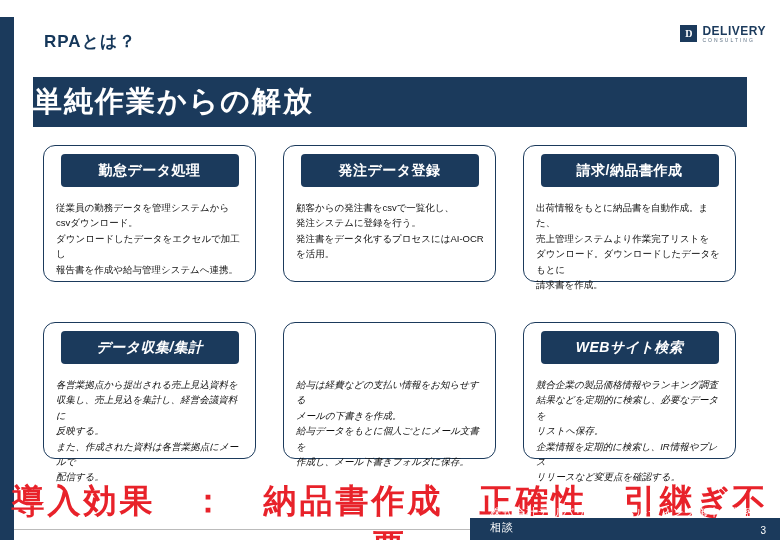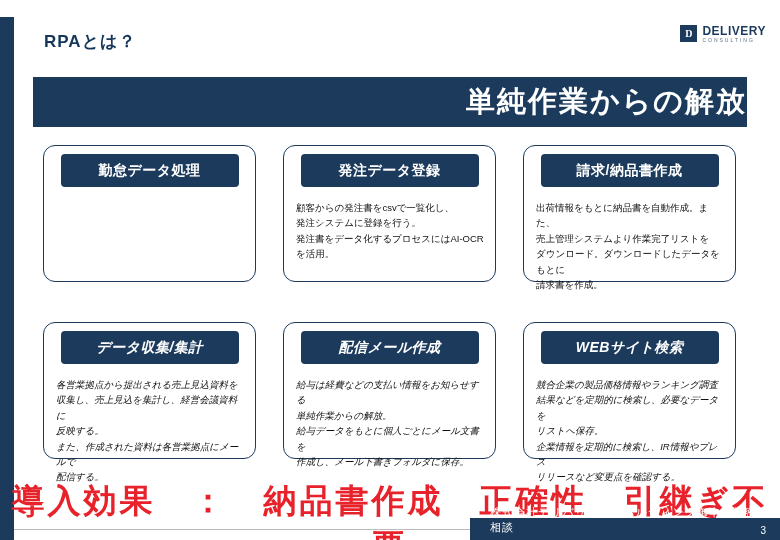--- a/index.html
+++ b/index.html
@@ -76,21 +76,21 @@
   
   .banner {
     position: absolute;
     left: 33px;
     top: 60px;
     width: 714px;
     height: 50px;
     background: #1b3a5c;
     display: flex;
     align-items: center;
-    justify-content: flex-end;
+    justify-content: flex-start;
   }
   .banner-text {
     color: #ffffff;
     font-size: 29px;
     font-weight: bold;
     letter-spacing: 2px;
   }
   
   .card {
     position: absolute;
@@ -206,20 +206,24 @@
   </div>
 
   <div class="banner">
     <div class="banner-text">単純作業からの解放</div>
   </div>
 
   <div class="card row1 col1">
     <div class="card-head">
       <span class="card-head-text">勤怠データ処理</span>
     </div>
+    <div class="card-body">従業員の勤務データを管理システムから
+csvダウンロード。
+ダウンロードしたデータをエクセルで加工し
+報告書を作成や給与管理システムへ連携。</div>
   </div>
 
   <div class="card row1 col3">
     <div class="card-head">
       <span class="card-head-text">請求/納品書作成</span>
     </div>
     <div class="card-body">出荷情報をもとに納品書を自動作成。また、
 売上管理システムより作業完了リストを
 ダウンロード。ダウンロードしたデータをもとに
 請求書を作成。</div>
@@ -240,25 +244,22 @@
       <span class="card-head-text">データ収集/集計</span>
     </div>
     <div class="card-body">各営業拠点から提出される売上見込資料を
 収集し、売上見込を集計し、経営会議資料に
 反映する。
 また、作成された資料は各営業拠点にメールで
 配信する。</div>
   </div>
 
   <div class="card row2 col2">
-    <div class="card-head">
-      <span class="card-head-text">配信メール作成</span>
-    </div>
     <div class="card-body">給与は経費などの支払い情報をお知らせする
-単純作業からの解放。
+メールの下書きを作成。
 給与データをもとに個人ごとにメール文書を
 作成し、メール下書きフォルダに保存。</div>
   </div>
 
   <div class="card row2 col3">
     <div class="card-head">
       <span class="card-head-text">WEBサイト検索</span>
     </div>
     <div class="card-body">競合企業の製品価格情報やランキング調査
 結果などを定期的に検索し、必要なデータを

